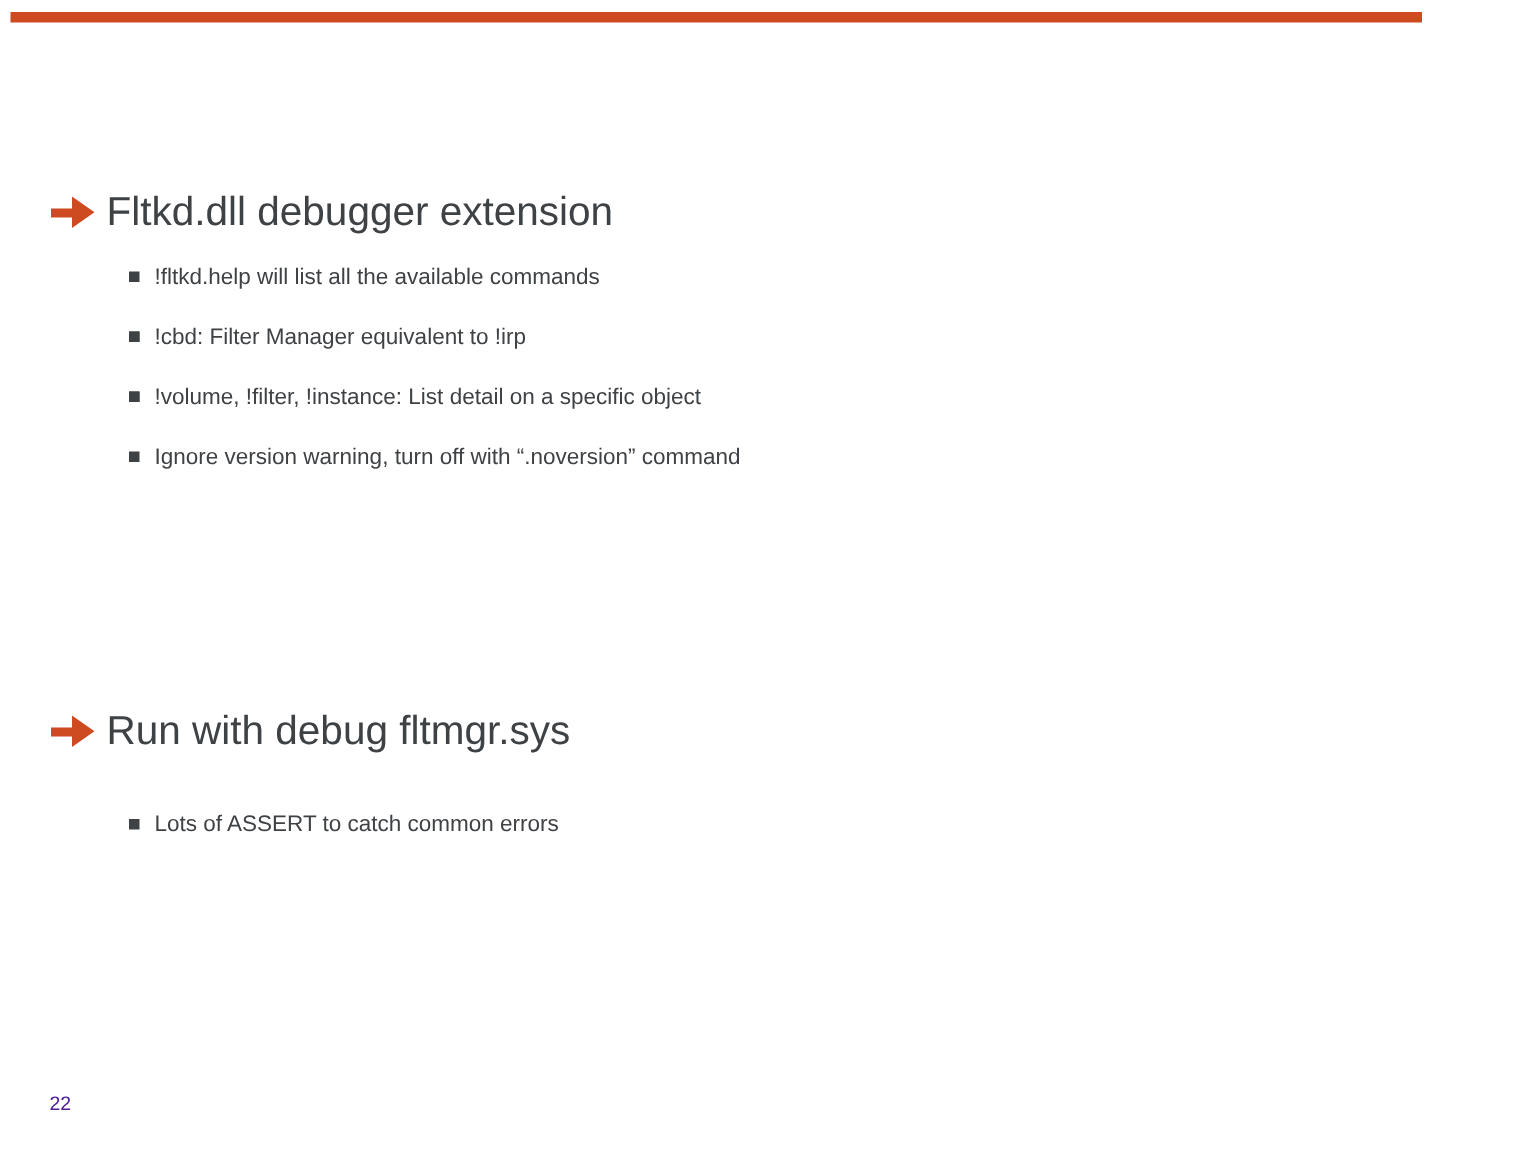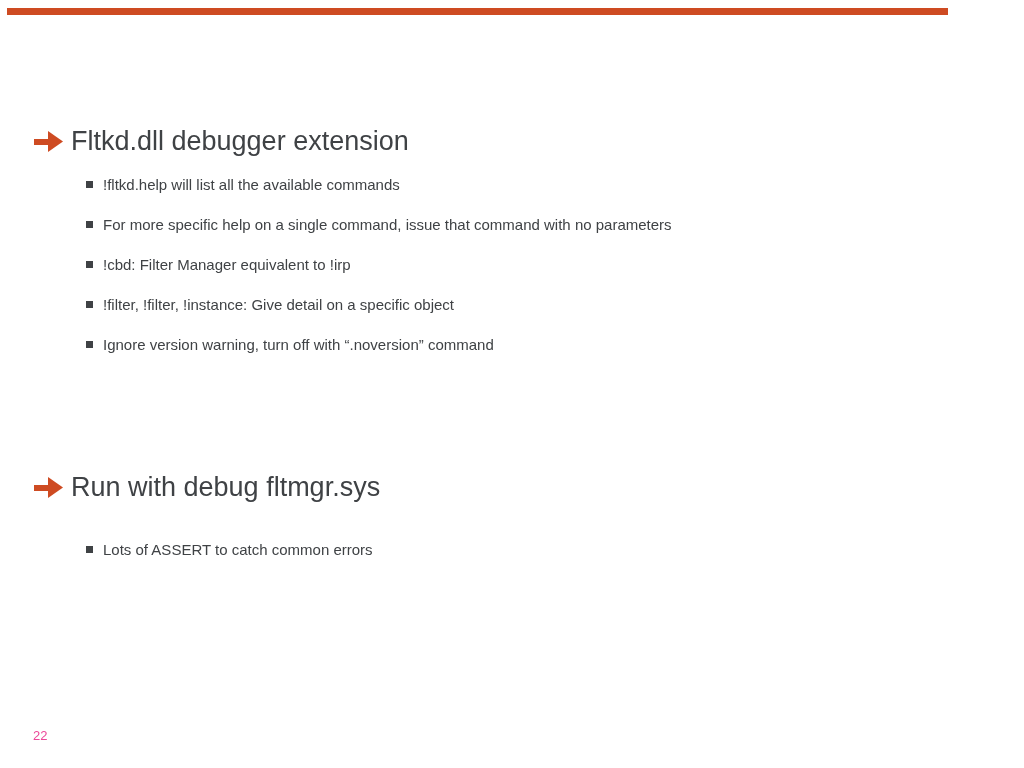--- a/index.html
+++ b/index.html
@@ -69,21 +69,21 @@
     height: 7px;
     background: #3f4245;
     display: inline-block;
   }
   .page-number {
     position: absolute;
     left: 33px;
     top: 728px;
     font-size: 13px;
     line-height: 16px;
-    color: #ec4899;
+    color: #4c1d95;
   }
   #s1-title { top: 126px; }
   #s1-bullets { top: 170px; }
   #s2-title { top: 472px; }
   #s2-bullets { top: 535px; }
 </style>
 </head>
 <body>
 
 <div class="slide">
@@ -100,32 +100,31 @@
     <h1>Fltkd.dll debugger extension</h1>
   </div>
 
   <ul class="bullets" id="s1-bullets">
     <li>
       <span class="sq"></span>
       <span>!fltkd.help will list all the available commands</span>
     </li>
     <li>
       <span class="sq"></span>
-      <span>For more specific help on a single command, issue that command with no parameters</span>
     </li>
     <li>
       <span class="sq"></span>
       <span>!cbd: Filter Manager equivalent to !irp</span>
     </li>
     <li>
       <span class="sq"></span>
     </li>
     <li>
       <span class="sq"></span>
-      <span>!filter, !filter, !instance: Give detail on a specific object</span>
+      <span>!volume, !filter, !instance: List detail on a specific object</span>
     </li>
     <li>
       <span class="sq"></span>
       <span>Ignore version warning, turn off with “.noversion” command</span>
     </li>
   </ul>
 
   <div class="section-title-row" id="s2-title">
     <span class="arrow">
       <svg width="29" height="21" viewBox="0 0 29 21" xmlns="http://www.w3.org/2000/svg">

